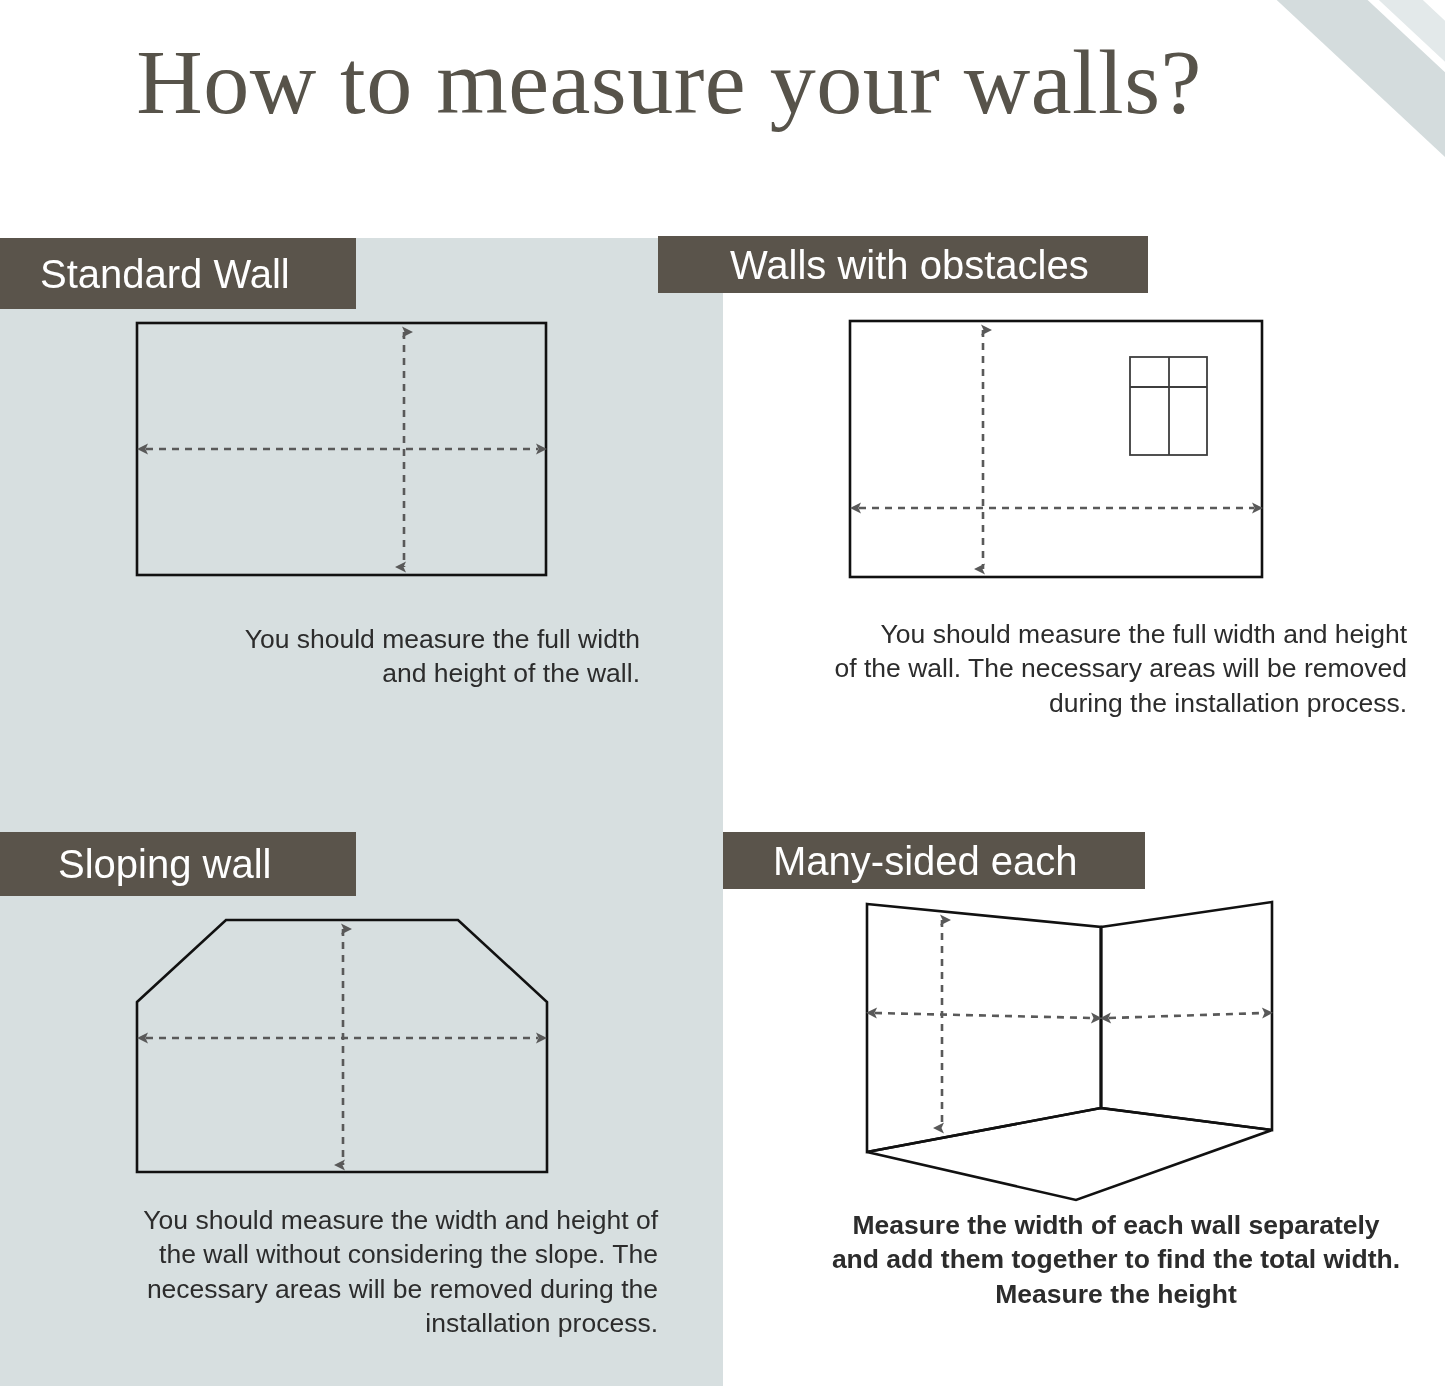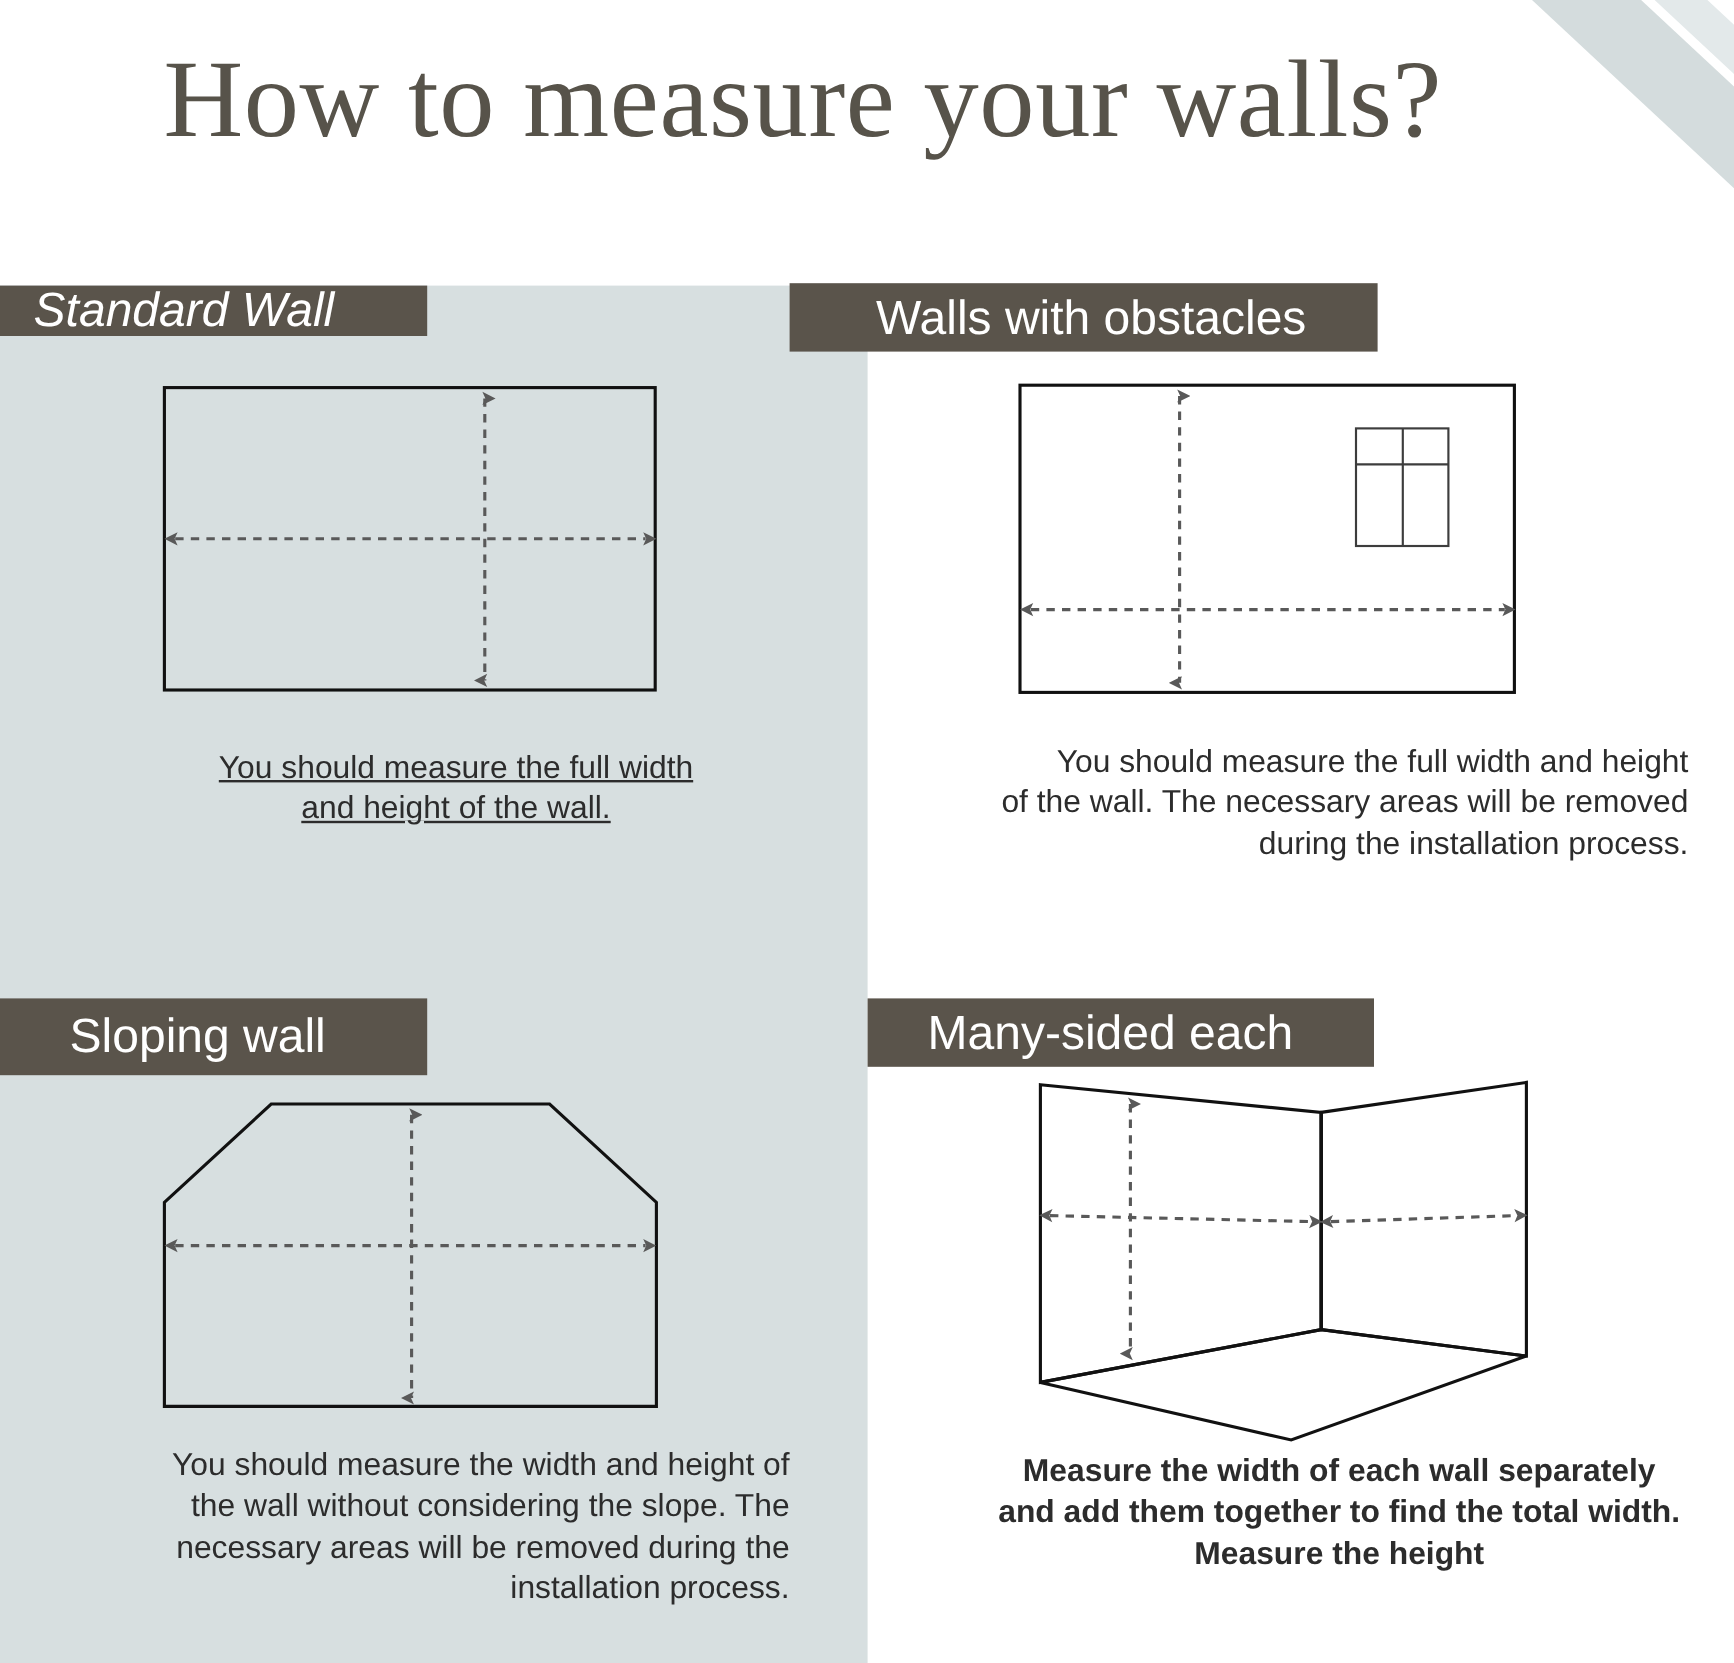--- a/index.html
+++ b/index.html
@@ -79,23 +79,22 @@
     line-height: 1;
     display: flex;
     align-items: center;
     box-sizing: border-box;
     white-space: nowrap;
   }
   .sec-header.h-standard {
     left: 0;
     top: 238px;
     width: 356px;
-    height: 42px;
-    padding-left: 28px;
-    font-style: italic;
+    height: 71px;
+    padding-left: 40px;
   }
   .sec-header.h-obstacles {
     left: 658px;
     top: 236px;
     width: 490px;
     height: 57px;
     padding-left: 72px;
   }
   .sec-header.h-sloping {
     left: 0;
@@ -117,22 +116,21 @@
     position: absolute;
     font-size: 26.5px;
     line-height: 1.30;
     color: #2c2c2c;
     white-space: pre-line;
   }
   .caption.c-standard {
     left: 120px;
     top: 622px;
     width: 520px;
-    text-align: center;
-    text-decoration: underline;
+    text-align: right;
   }
   .caption.c-obstacles {
     left: 782px;
     top: 617px;
     width: 625px;
     text-align: right;
   }
   .caption.c-sloping {
     left: 68px;
     top: 1203px;

